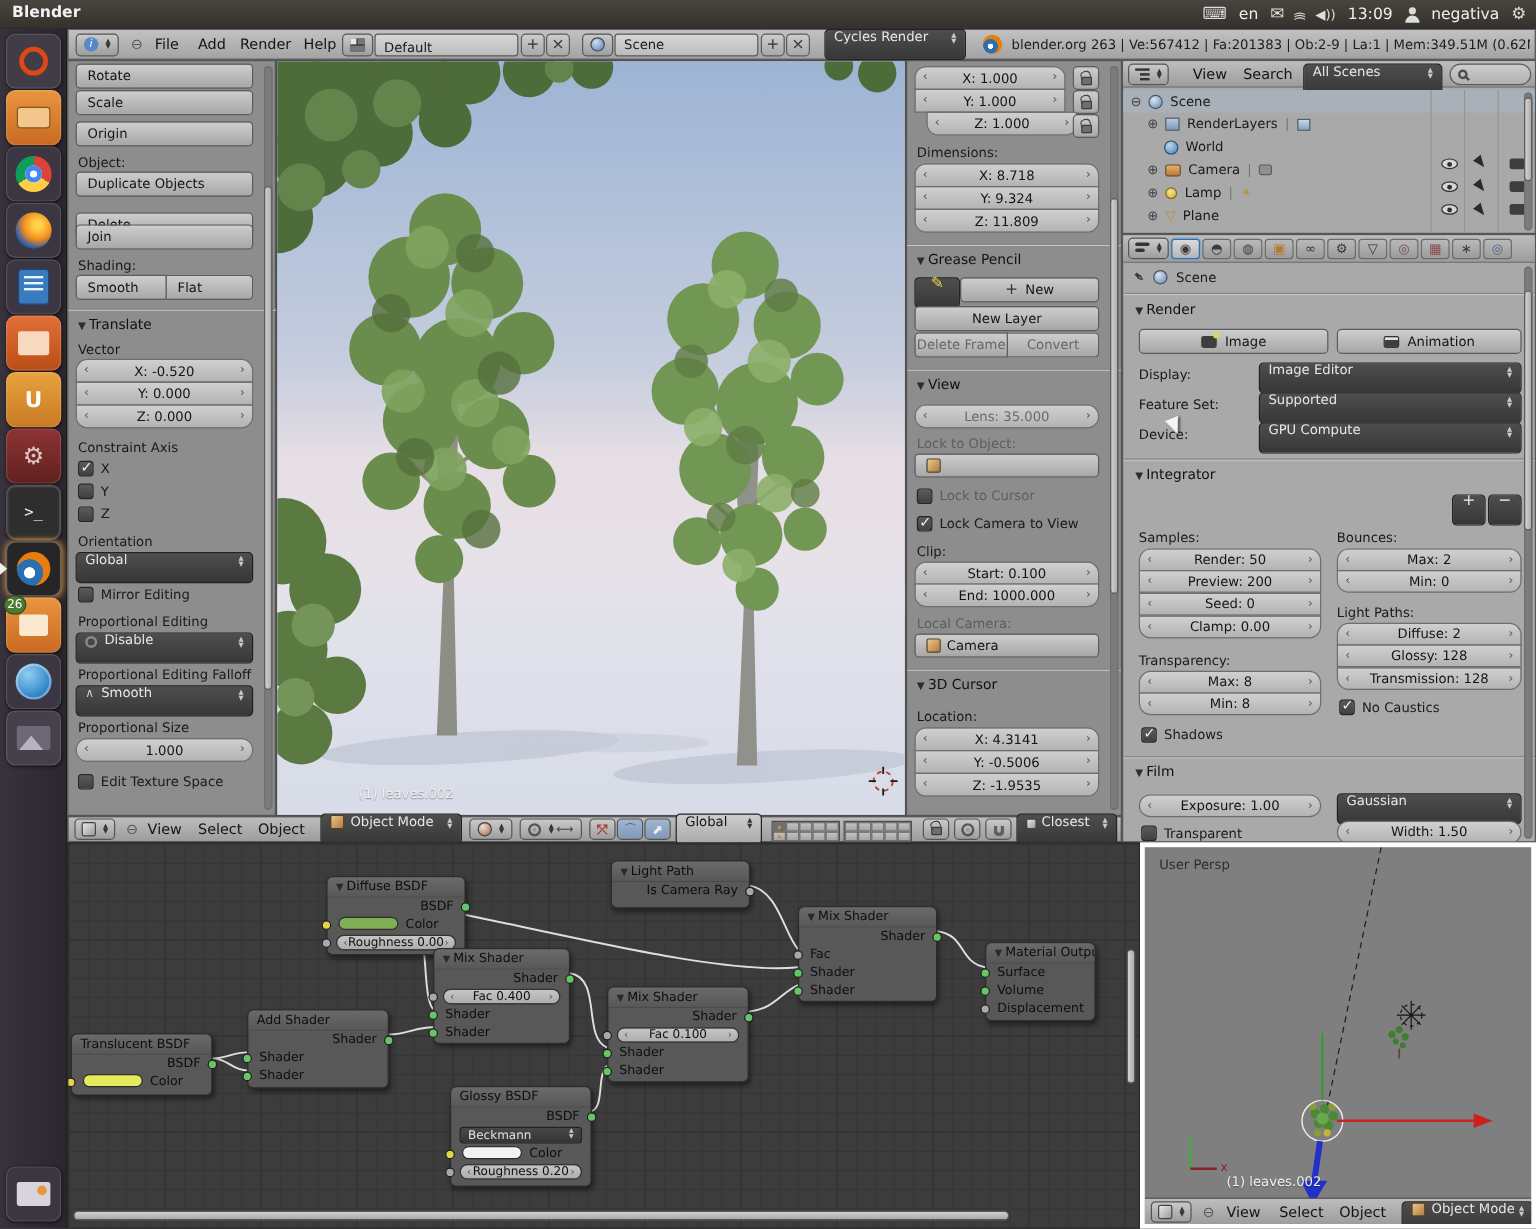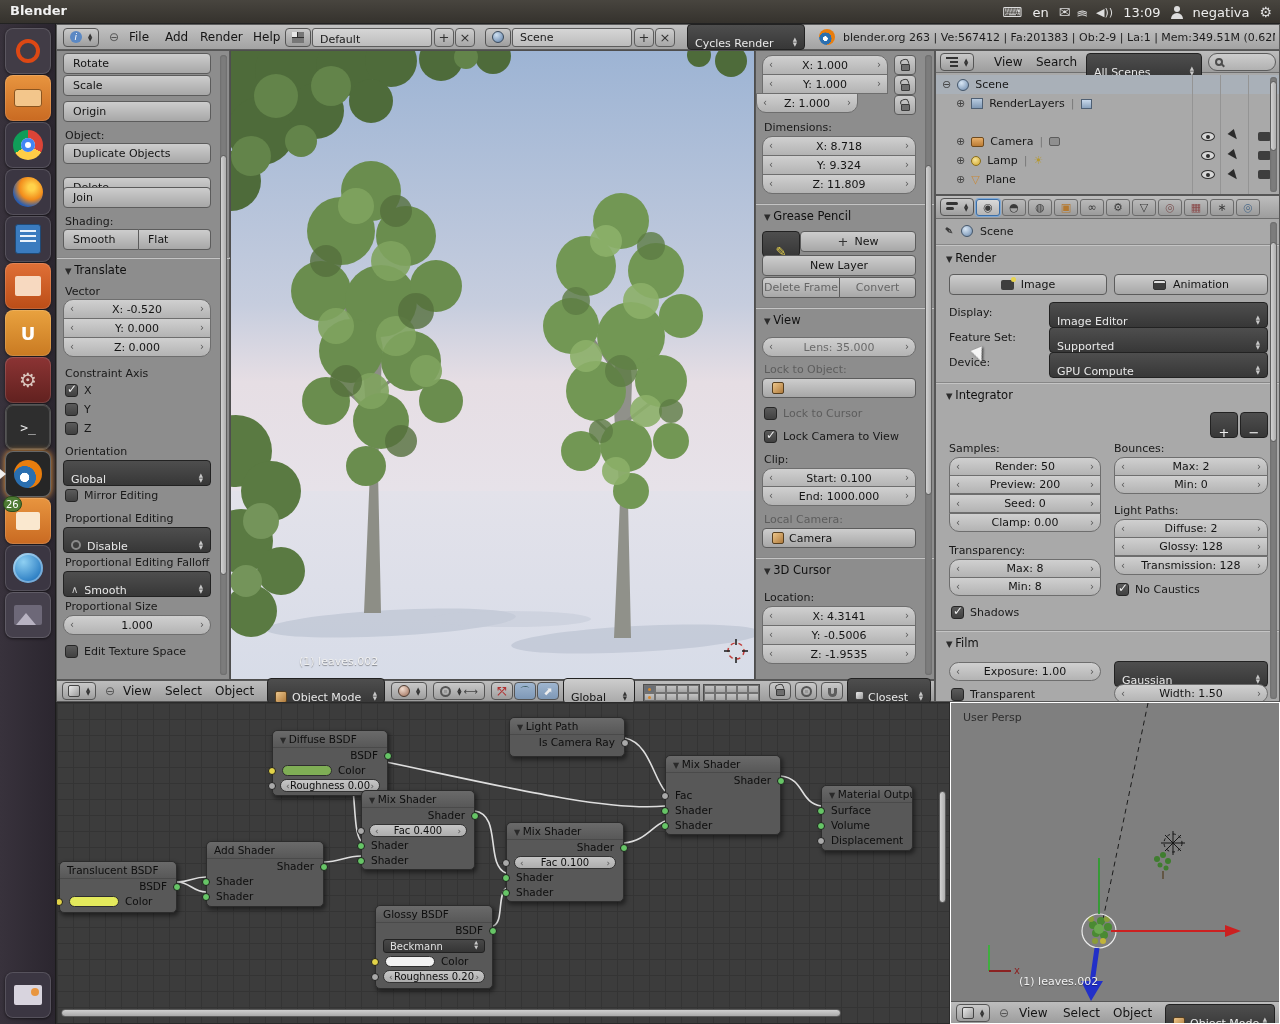--- a/index.html
+++ b/index.html
@@ -7,21 +7,21 @@
 body{position:relative;font-family:"DejaVu Sans","Liberation Sans",sans-serif;background:#4a4a4a;font-size:11px;color:#1a1a1a}
 .r{position:absolute}
 
 .btn{background:linear-gradient(#cdcdcd,#a7a7a7);border:1px solid #5c5c5c;border-radius:4px;color:#141414;display:flex;align-items:center;justify-content:center;font-size:11px;cursor:default}
 .btn.left{justify-content:flex-start;padding-left:9px}
 .pill{background:linear-gradient(#d0d0d0,#b3b3b3);border:1px solid #6e6e6e;border-radius:10px;color:#141414;font-size:11px;display:flex;align-items:center;justify-content:center;position:relative}
 .pill::before{content:"‹";position:absolute;left:6px;color:#555;font-size:10px;line-height:1}
 .pill::after{content:"›";position:absolute;right:6px;color:#555;font-size:10px;line-height:1}
 .pill.dim{color:#6a6a6a}
 .pt{border-radius:10px 10px 0 0}.pm{border-radius:0;margin-top:-1px}.pb{border-radius:0 0 10px 10px;margin-top:-1px}
-.dd{background:linear-gradient(#4e4e4e,#373737);border:1px solid #222;border-radius:4px;color:#e8e8e8;font-size:11px;display:flex;align-items:flex-start;padding:12px 7px;position:relative}
+.dd{background:linear-gradient(#4e4e4e,#373737);border:1px solid #222;border-radius:4px;color:#e8e8e8;font-size:11px;display:flex;align-items:flex-end;padding:12px 7px;position:relative}
 .dd .gl{flex:1;white-space:nowrap;overflow:hidden}
 .arr{display:flex;flex-direction:column;align-items:center;font-size:5.5px;line-height:4.5px;color:#c9c9c9;margin-left:4px}
 .arr::before{content:"▲"}.arr::after{content:"▼"}
 .dd.light{background:linear-gradient(#cdcdcd,#a9a9a9);color:#141414}.dd.light .arr{color:#333}
 .cb{width:13px;height:13px;border-radius:3px;background:linear-gradient(#5b5b5b,#404040);border:1px solid #262626;display:inline-block;position:relative;flex:none}
 .cb.on::after{content:"✓";position:absolute;left:1px;top:-3px;color:#f0f0f0;font-size:12px}
 .cbrow{display:flex;align-items:center;gap:6px;position:absolute}
 .lab{font-size:11px;color:#191919;white-space:nowrap}
 .lab.dim{color:#5d5d5d}
 .ph{font-size:11.5px;color:#101010;white-space:nowrap}
@@ -374,21 +374,21 @@
       <circle cx="505" cy="600" r="8" stroke="#c23a3a" stroke-dasharray="4 4"></circle>
       <path d="M505,588 v6 M505,606 v6 M493,600 h6 M511,600 h6" stroke="#1a1a1a"></path>
     </g>
   </svg>
   <span style="position:absolute;left:68px;top:604px;color:#f0f0f0;font-size:11px;text-shadow:0 1px 1px rgba(0,0,0,.4)">(1) leaves.002</span>
 </div>
 
 <div class="r" style="left:755px;top:50px;width:180px;height:630px;background:#8d8d8d;border:1px solid #565656">
   <div class="pill pt" style="position:absolute;left:6px;top:4px;width:126px;height:20px">X: 1.000</div>
   <div class="pill pm" style="position:absolute;left:6px;top:24px;width:126px;height:20px">Y: 1.000</div>
-  <div class="pill pb" style="position:absolute;left:0;top:43px;width:102px;height:20px">Z: 1.000</div>
+  <div class="pill pb" style="position:absolute;left:16px;top:43px;width:126px;height:20px">Z: 1.000</div>
   <div class="btn" style="position:absolute;left:138px;top:4px;width:22px;height:20px">
       <span class="i-lock"></span>
     </div>
   <div class="btn" style="position:absolute;left:138px;top:24px;width:22px;height:20px">
       <span class="i-lock"></span>
     </div>
   <div class="btn" style="position:absolute;left:138px;top:44px;width:22px;height:20px">
       <span class="i-lock"></span>
     </div>
   <span class="lab" style="position:absolute;left:8px;top:70px">Dimensions:</span>
@@ -542,20 +542,24 @@
     <span style="width:12px;height:12px;border-radius:50%;background:radial-gradient(circle at 35% 30%,#d8e6f4,#6a88ab);border:1px solid #44566a"></span>
     <span class="lab">Scene</span>
   </div>
   <div style="position:absolute;left:0;top:43px;width:100%;height:19px;display:flex;align-items:center;gap:6px;padding-left:20px">
     <span style="color:#444;font-size:11px">⊕</span>
     <span style="width:12px;height:11px;background:linear-gradient(#b8cbe0,#7f98b4);border:1px solid #4e5f73"></span>
     <span class="lab">RenderLayers</span>
     <span class="lab" style="color:#777">|</span>
     <span style="width:11px;height:10px;background:linear-gradient(#c8d8ea,#8aa2bd);border:1px solid #4e5f73"></span>
   </div>
+  <div style="position:absolute;left:0;top:62px;width:100%;height:19px;display:flex;align-items:center;gap:6px;padding-left:34px">
+    <span style="width:12px;height:12px;border-radius:50%;background:radial-gradient(circle at 35% 30%,#bcd8ee,#4a7fb5);border:1px solid #2e506f"></span>
+    <span class="lab">World</span>
+  </div>
   <div style="position:absolute;left:0;top:81px;width:100%;height:19px;display:flex;align-items:center;gap:6px;padding-left:20px">
     <span style="color:#444;font-size:11px">⊕</span>
     <span style="width:13px;height:10px;background:linear-gradient(#e8b06a,#bb7c35);border:1px solid #6e4a1e;border-radius:2px"></span>
     <span class="lab">Camera</span>
     <span class="lab" style="color:#777">|</span>
     <span style="width:11px;height:9px;background:#8f8f8f;border:1px solid #5c5c5c;border-radius:2px"></span>
   </div>
   <div style="position:absolute;left:0;top:100px;width:100%;height:19px;display:flex;align-items:center;gap:6px;padding-left:20px">
     <span style="color:#444;font-size:11px">⊕</span>
     <span style="width:10px;height:10px;border-radius:50%;background:radial-gradient(circle at 40% 35%,#f6e49a,#d0a62c);border:1px solid #8a6d1a"></span>
@@ -822,21 +826,21 @@
     <div class="nrow"><span class="swatch" style="background:#f2f2f2"></span><span>Color</span></div>
     <span class="sock y l" style="top:52px"></span>
     <div class="npill">Roughness 0.20</div>
     <span class="sock n l" style="top:67px"></span>
   </div>
 
   <div style="position:absolute;left:4px;bottom:6px;width:780px;height:8px;border-radius:4px;background:linear-gradient(#cfcfcf,#a9a9a9);border:1px solid #5a5a5a"></div>
   <div class="vthumb" style="right:3px;top:88px;height:112px"></div>
 </div>
 
-<div class="r" style="left:950px;top:702px;width:330px;height:322px;background:#7f7f7f;border:1px solid #ffffff;overflow:hidden">
+<div class="r" style="left:950px;top:702px;width:330px;height:322px;background:#7f7f7f;border:4px solid #ffffff;overflow:hidden">
   <svg width="330" height="300" viewBox="0 0 330 300" style="position:absolute;left:0;top:0">
     <path d="M197,0 L150,226" stroke="#1c1c1c" stroke-width="1" stroke-dasharray="5 4" fill="none"></path>
     <g stroke="#161616" stroke-width="1">
       <path d="M214,132 L230,148 M230,132 L214,148 M222,128 v24 M210,140 h24"></path>
       <circle cx="222" cy="140" r="9" fill="none" stroke-dasharray="3 3"></circle>
     </g>
     <g fill="#3f7d2f">
       <circle cx="206" cy="156" r="3"></circle>
         <circle cx="212" cy="152" r="3"></circle>
         <circle cx="217" cy="158" r="3"></circle>

